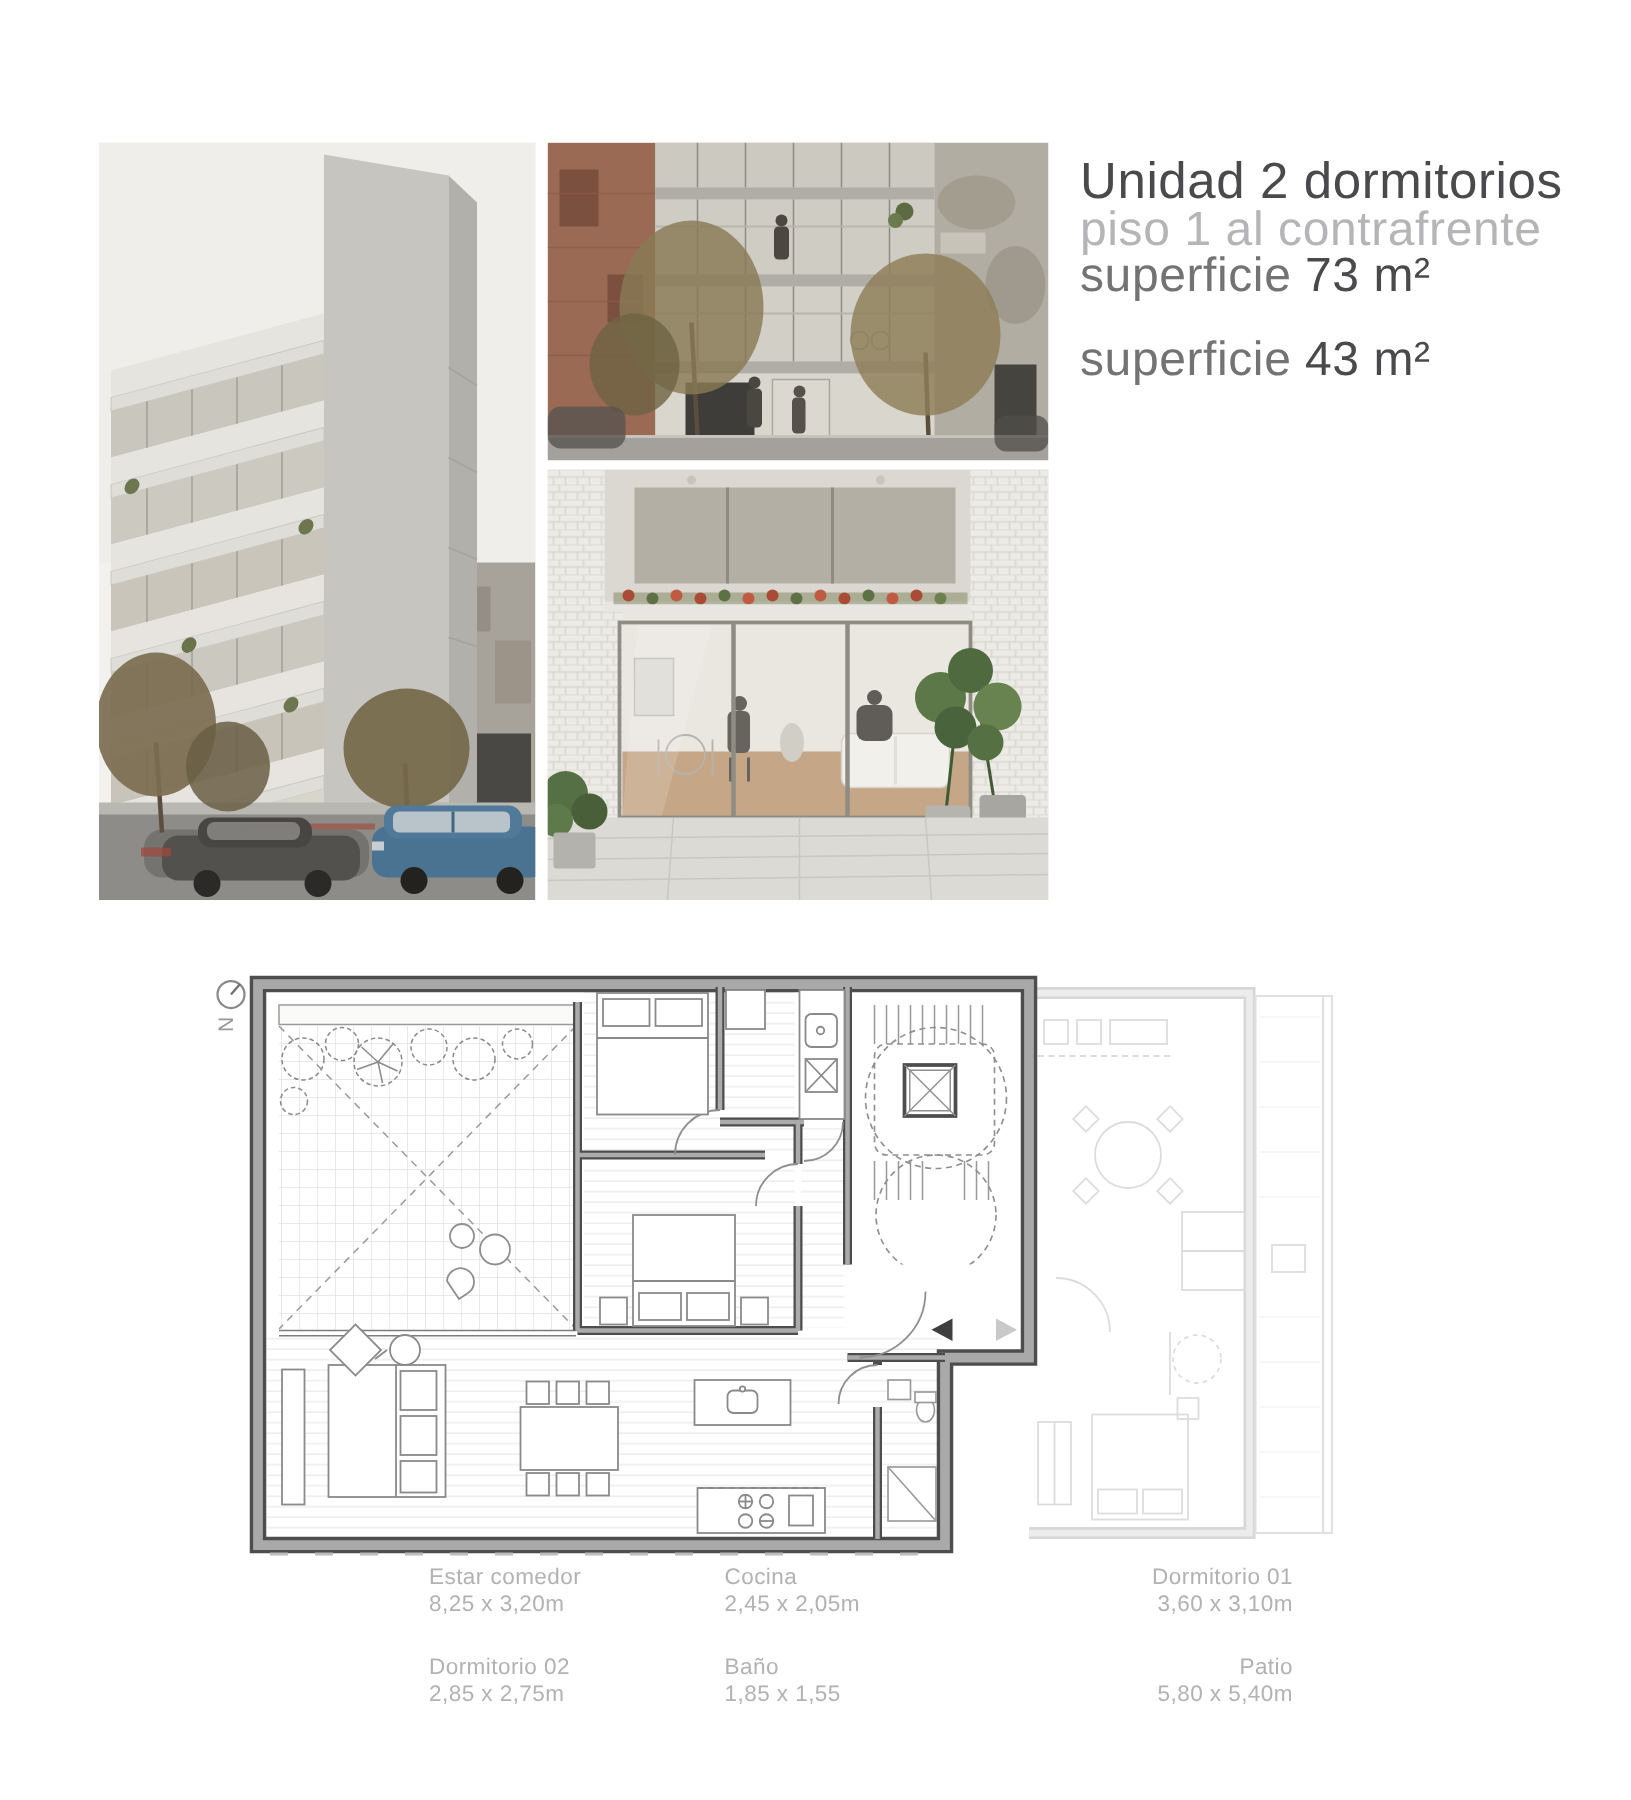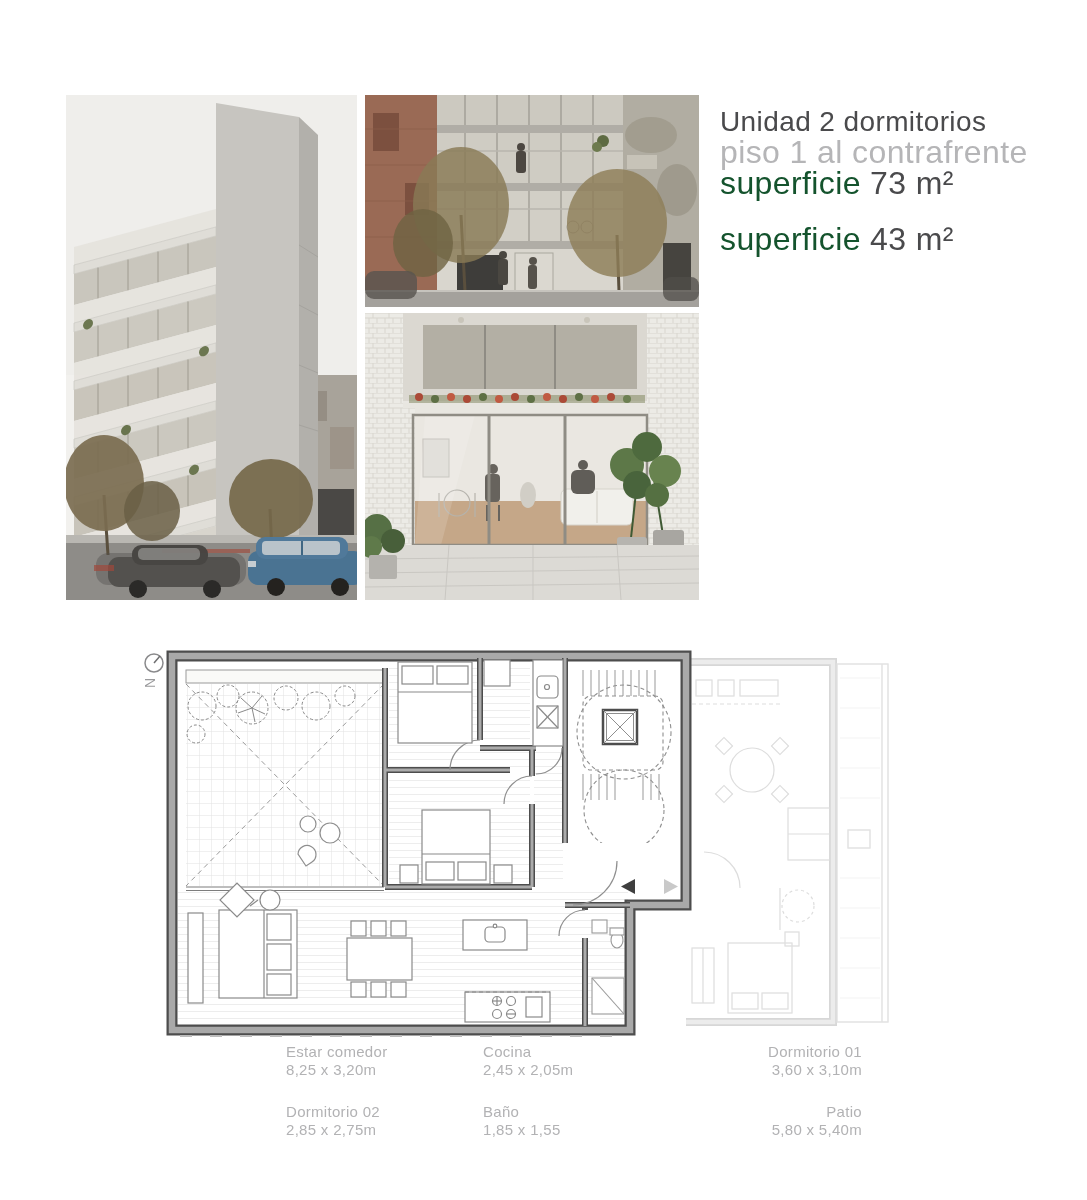--- a/index.html
+++ b/index.html
@@ -2,23 +2,23 @@
 <html><head>
 <meta charset="utf-8">
 <style>
   html,body{margin:0;padding:0;background:#ffffff;}
   body{width:1087px;height:1200px;position:relative;font-family:"Liberation Sans",sans-serif;overflow:hidden;}
   .abs{position:absolute;}
   .photo{position:absolute;overflow:hidden;background:#eeede9;}
   .photo svg{display:block;}
   
   .info{position:absolute;left:720px;top:106px;width:330px;}
-  .info .t-dark{color:#4a4a4c;font-size:28px;font-weight:500;letter-spacing:.4px;line-height:31px;}
+  .info .t-dark{color:#4a4a4c;font-size:34px;font-weight:500;letter-spacing:.4px;line-height:31px;}
   .info .t-light{color:#b5b5b7;font-size:32px;font-weight:400;letter-spacing:.4px;line-height:31px;}
-  .info .mix .lbl{color:#14532d;margin-right:9px;}
+  .info .mix .lbl{color:#737373;margin-right:9px;}
   .info .mix .val{color:#4a4a4c;font-weight:500;}
   .info .spacer{height:25px;}
   
   .north{position:absolute;left:141px;top:651px;width:26px;height:46px;}
   .north .nletter{position:absolute;left:4px;top:24px;color:#9a9a9c;font-size:14px;font-weight:400;transform:rotate(-90deg);transform-origin:center;}
   
   .legend{position:absolute;left:0;top:1043px;width:1087px;color:#b2b2b4;}
   .legend .col{position:absolute;top:0;width:190px;}
   .legend .col.c0{left:275px;} .legend .col.c1{left:472px;} .legend .col.c2{left:672px;text-align:right;}
   .legend .item{margin-bottom:24px;margin-left:11px;}

